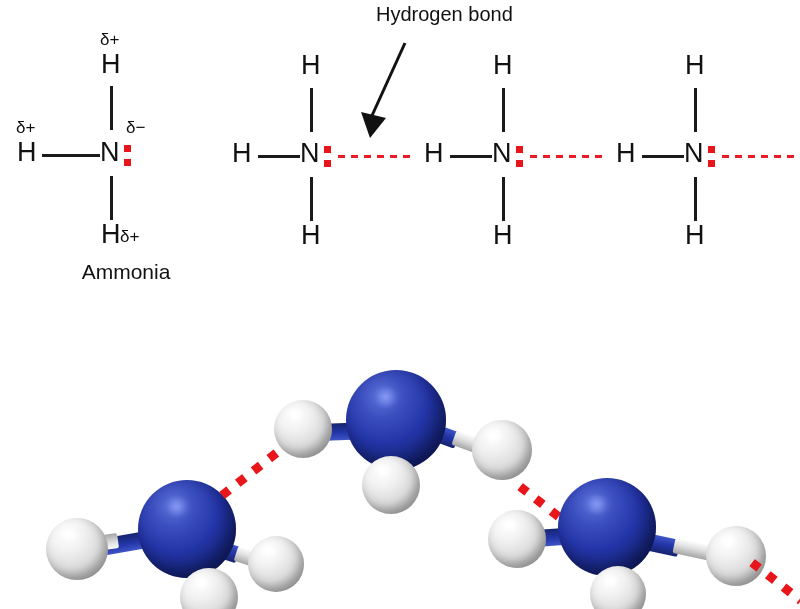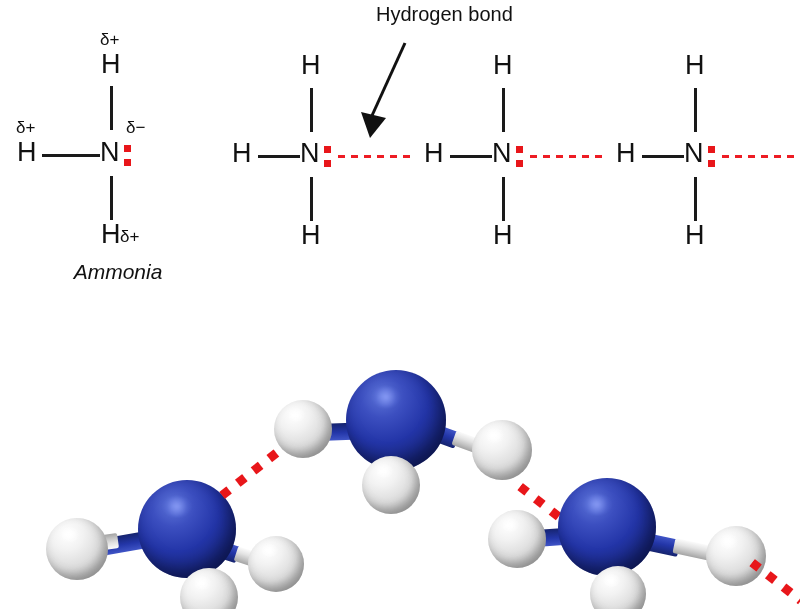--- a/index.html
+++ b/index.html
@@ -170,21 +170,21 @@
   <div class="abs delta" style="left:126px;top:119px;">δ−</div>
   <div class="lone-pair" style="left:124px;top:145px;">
     <i></i>
       <i></i>
   </div>
 
   <div class="bond-v" style="left:110px;top:176px;height:44px;"></div>
   <div class="abs atom" style="left:101px;top:221px;">H</div>
   <div class="abs delta" style="left:120px;top:228px;">δ+</div>
 
-  <div class="abs caption" style="left:8px;top:259px;width:220px;font-style:italic;">Ammonia</div>
+  <div class="abs caption" style="left:16px;top:259px;width:220px;">Ammonia</div>
 </div>
 
 <div class="abs" style="left:230px;top:0;width:570px;height:270px;">
 
   <div class="abs callout-label" style="left:146px;top:4px;">Hydrogen bond</div>
   <svg class="callout-arrow" width="70" height="120" style="left:120px;top:38px;">
     <line x1="55" y1="5" x2="20" y2="82" stroke="#111111" stroke-width="3"></line>
     <polygon points="20,100 11,74 36,80" fill="#111111"></polygon>
   </svg>
 

